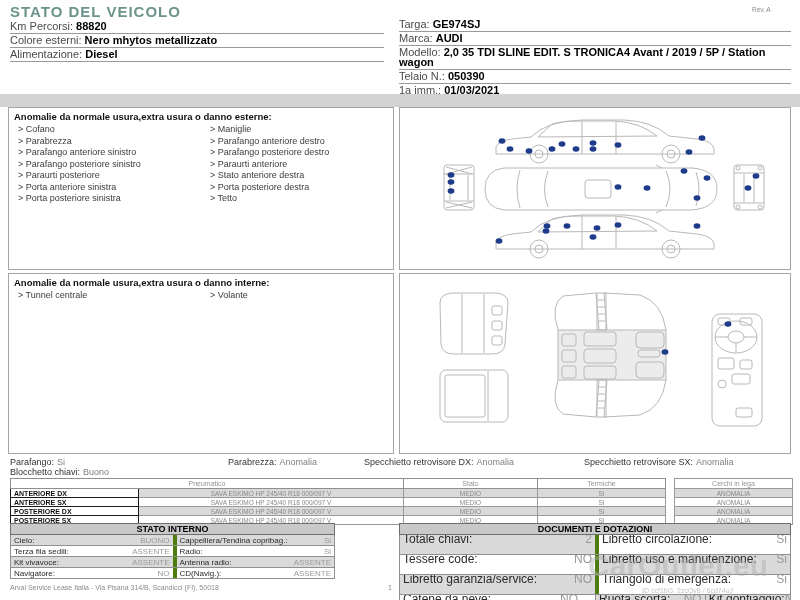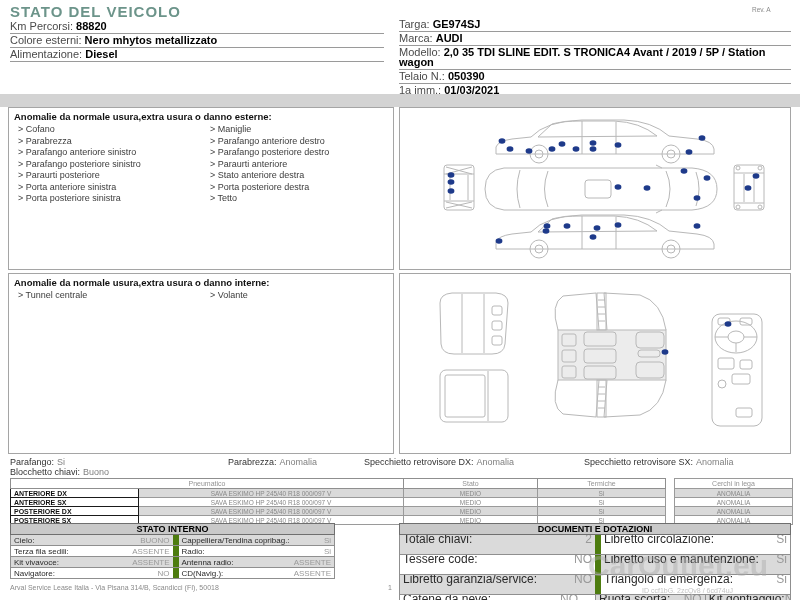--- a/index.html
+++ b/index.html
@@ -48,21 +48,21 @@
   
   .block{position:absolute;box-sizing:border-box;}
   #blk-interno{left:10px;top:523px;width:325px;}
   #blk-doc{left:399px;top:523px;width:392px;}
   .bar{background:#c9c9c9;border:1px solid #6f6f6f;font-weight:bold;font-size:9px;
        text-align:center;height:10px;line-height:10px;color:#000;}
   .hrow{display:flex;border-left:1px solid #8f8f8f;border-right:1px solid #8f8f8f;
         border-bottom:1px solid #8f8f8f;box-sizing:border-box;}
   .cell{display:flex;justify-content:space-between;box-sizing:border-box;
         padding:0 3px;overflow:hidden;white-space:nowrap;}
-  .cell+.cell{border-left:6px solid #4d7c0f;}
+  .cell+.cell{border-left:4px solid #4d7c0f;}
   .cell .lbl{color:#2a2a2a;}
   .cell .val{color:#9a9a9a;}
   #blk-interno .hrow{height:11px;font-size:8px;line-height:11px;}
   #blk-interno .cell{width:50%;}
   #blk-doc .hrow{height:20px;font-size:12px;line-height:9px;}
   #blk-doc .cell{width:50%;}
   #blk-doc .subwrap{width:50%;display:flex;box-sizing:border-box;border-left:1px solid #8f8f8f;margin-left:14px;}
   #blk-doc .subwrap .cell{border-left:none;}
   #blk-doc .subwrap .cell.c2{width:56%;}
   #blk-doc .subwrap .cell.c3{width:44%;border-left:1px solid #8f8f8f;}

